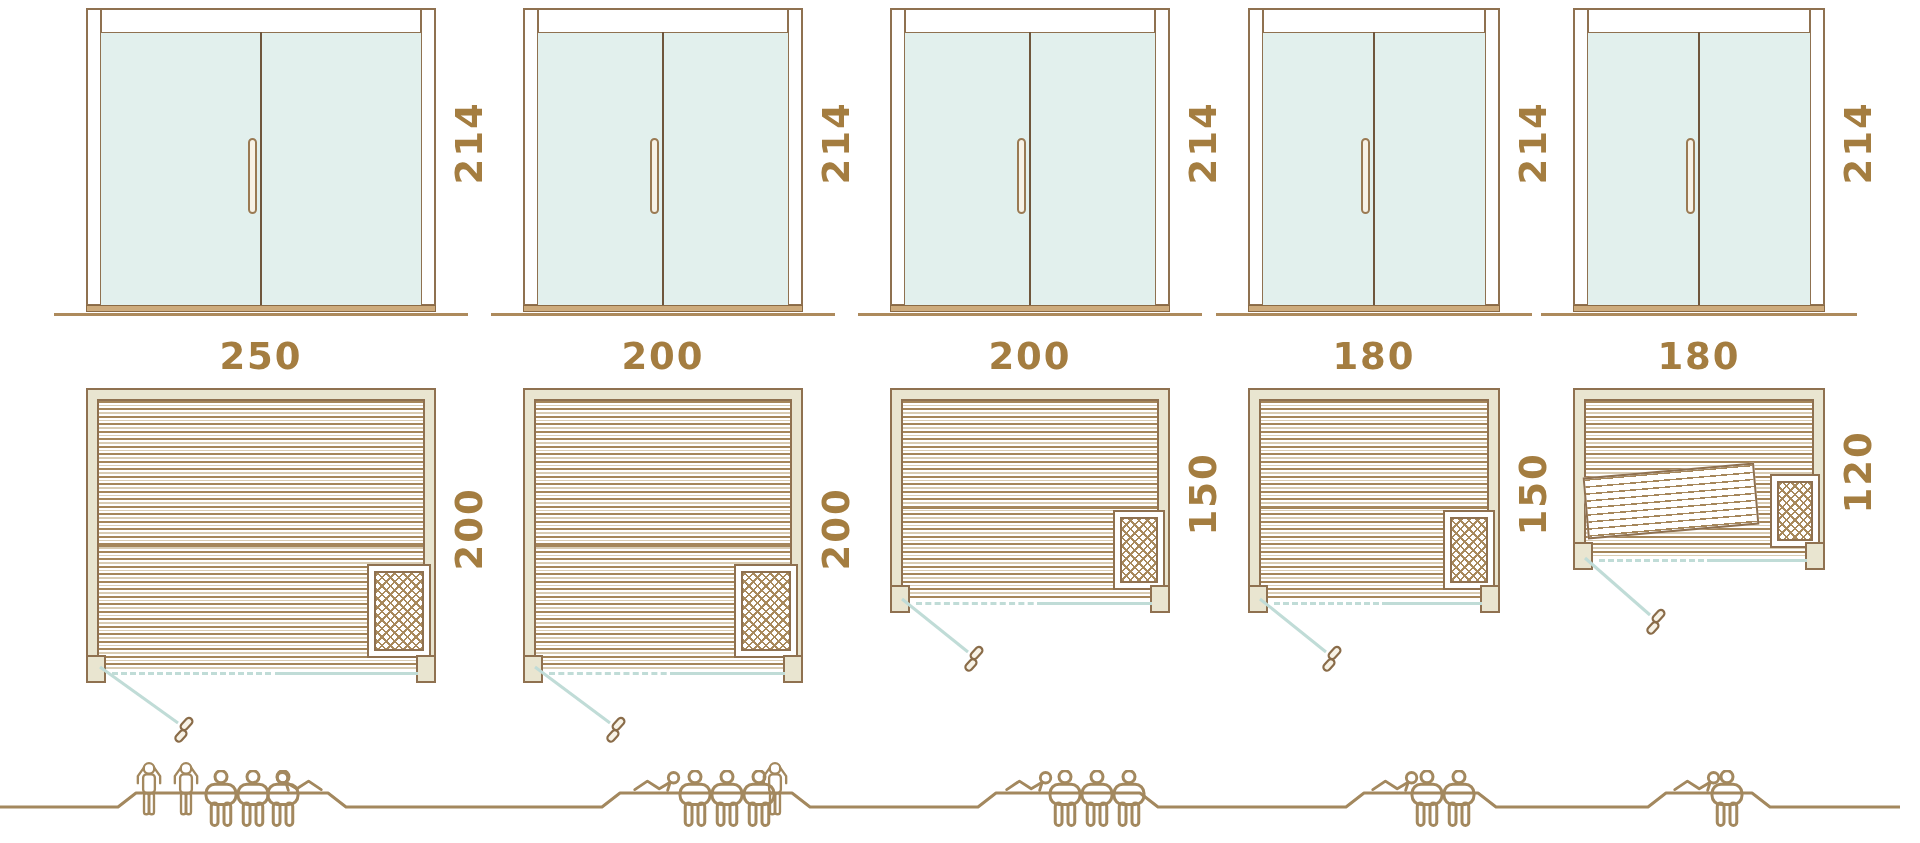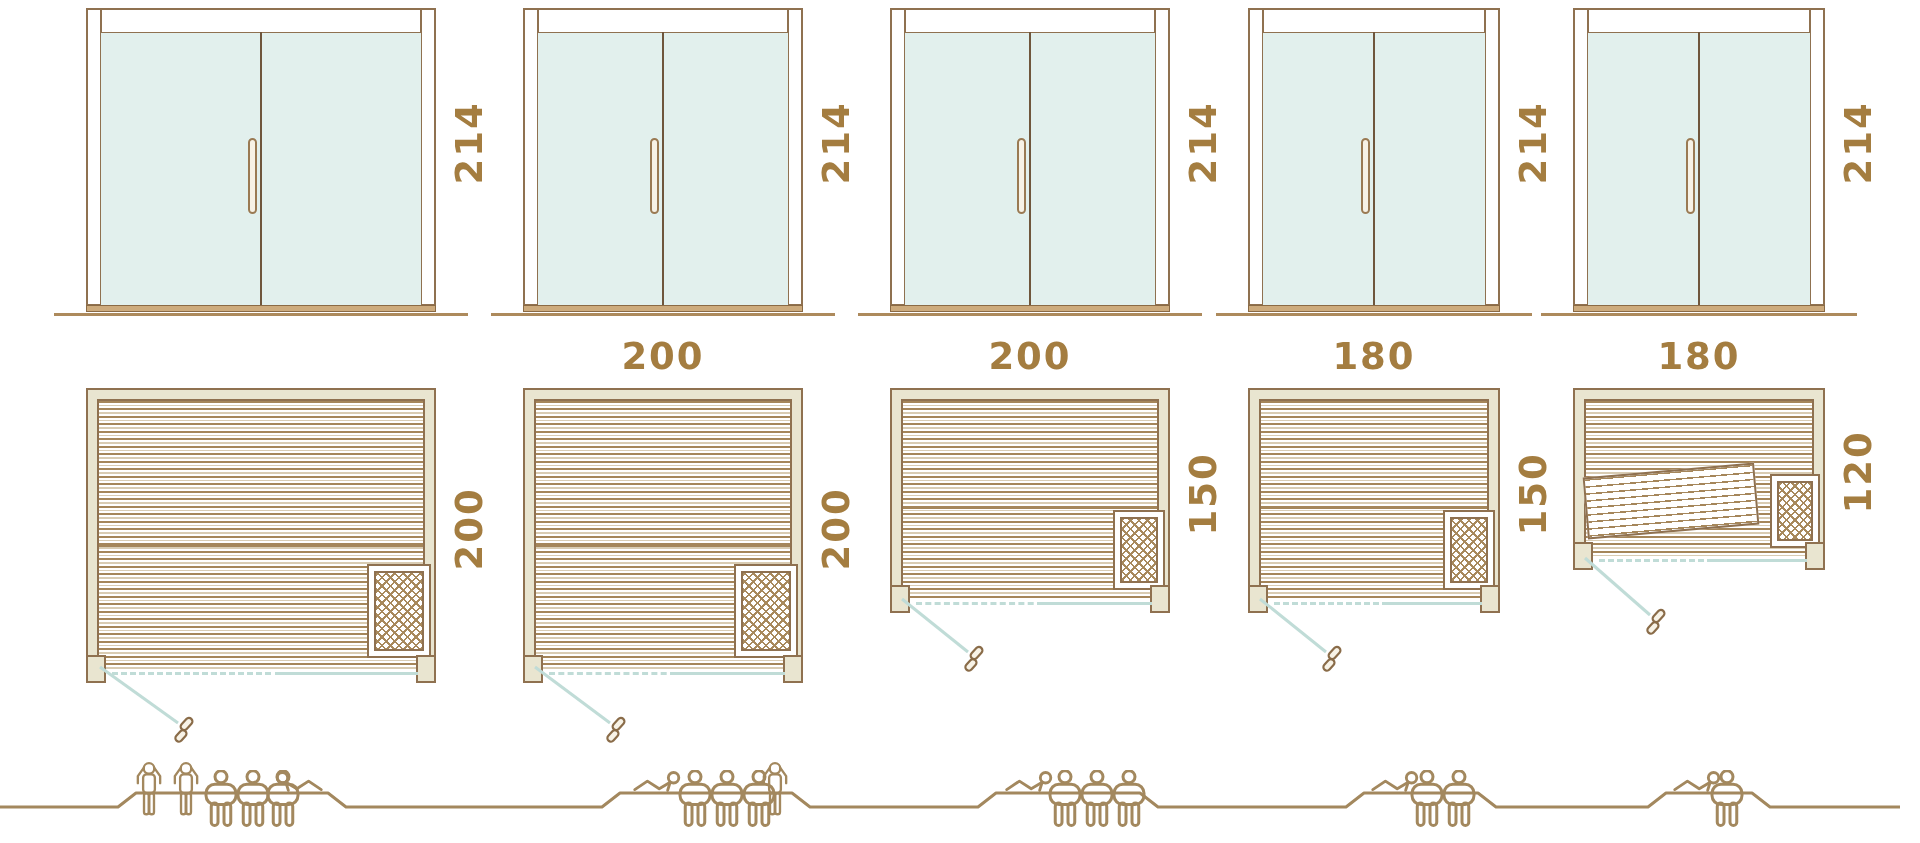--- a/index.html
+++ b/index.html
@@ -108,20 +108,21 @@
       <div class="post left"></div>
       <div class="post right"></div>
       <div class="glass left"></div>
       <div class="glass right"></div>
       <div class="divider"></div>
       <div class="handle"></div>
       <div class="sill"></div>
     </div>
     <div class="groundline"></div>
     <div class="dim dim-v" style="left:352px;top:88px;">214</div>
+    <div class="dim dim-h" style="left:0;width:100%;top:334px;">250</div>
     <div class="plan" style="top:388px;height:282px;">
       <div class="plan-band"></div>
       <div class="plan-interior"></div>
       <div class="bench-edge"></div>
       <div class="heater" style="width:64px;height:94px;bottom:12px;">
           <div class="heater-grid"></div>
         </div>
       <div class="leg left"></div>
       <div class="leg right"></div>
       <div class="thresh dashed"></div>

